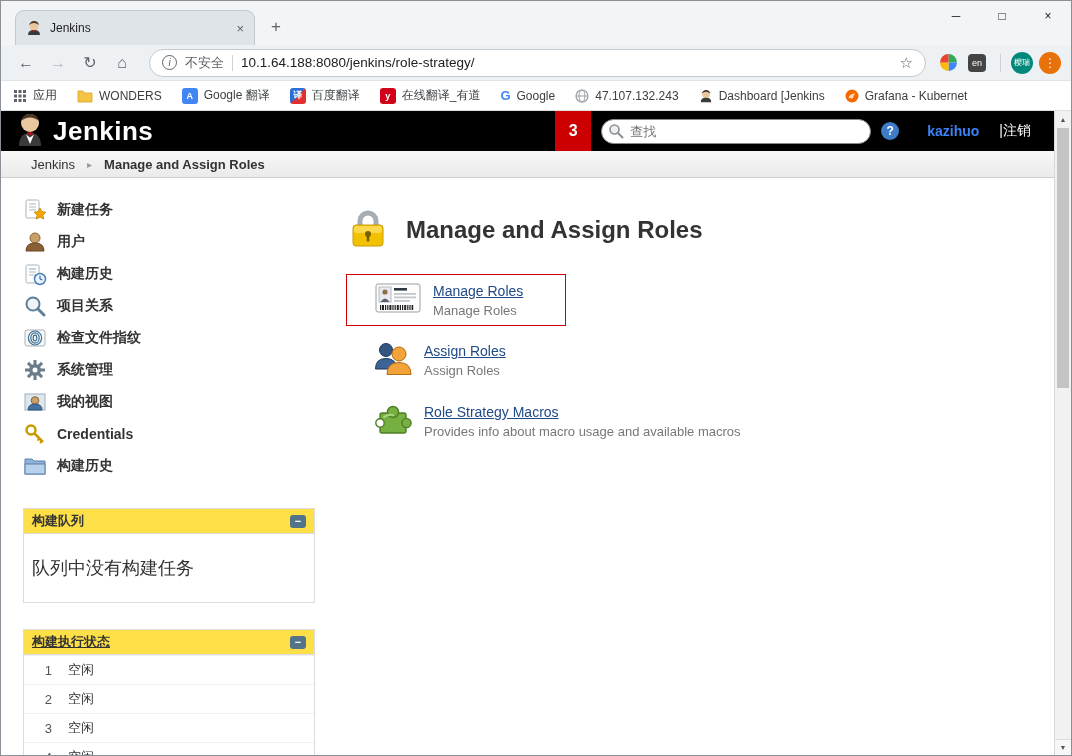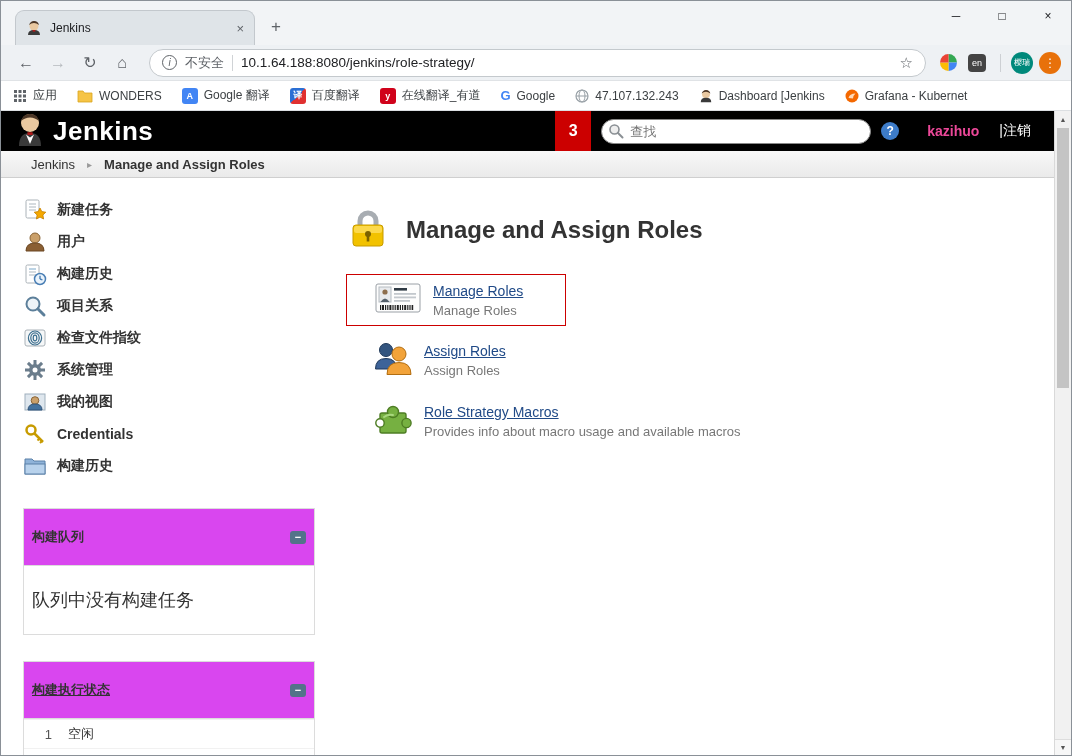--- a/index.html
+++ b/index.html
@@ -47,36 +47,36 @@
   
   .jk-header { height:40px; background:#000; display:flex; align-items:center; padding-left:14px; }
   .jk-logo { display:flex; align-items:center; gap:8px; }
   .jk-title { color:#fff; font-size:26px; font-weight:bold; letter-spacing:0.5px; }
   .jk-right { margin-left:auto; display:flex; align-items:center; height:100%; }
   .jk-badge { width:36px; height:100%; background:#cc0000; color:#fff; font-size:16px; font-weight:bold; display:flex; align-items:center; justify-content:center; }
   .jk-search-wrap { position:relative; margin:0 10px 0 10px; }
   .jk-search { width:270px; height:25px; border:1px solid #888; border-radius:13px; background:#fff; padding:0 10px 0 28px; font-size:13px; font-family:"Liberation Sans",sans-serif; outline:none; color:#333; }
   .jk-search-icon { position:absolute; left:7px; top:4px; }
   .jk-help { width:18px; height:18px; border-radius:50%; background:#3d7cc9; color:#fff; font-size:12px; font-weight:bold; display:flex; align-items:center; justify-content:center; margin-right:28px; }
-  .jk-user { color:#ec4899; font-size:14px; font-weight:bold; margin-right:20px; }
+  .jk-user { color:#3b82f6; font-size:14px; font-weight:bold; margin-right:20px; }
   .jk-logout { color:#fff; font-size:14px; font-weight:normal; margin-right:40px; text-decoration:none; }
 
   
   .breadcrumb { height:27px; background:linear-gradient(#f8f8f8,#eaeaea); border-bottom:1px solid #cfcfcf; display:flex; align-items:center; padding-left:30px; font-size:13px; color:#333; }
   .bc-sep { color:#999; font-size:10px; margin:0 12px; }
   .bc-current { font-weight:bold; }
 
   
   .content { display:flex; height:615px; }
   .sidebar { width:325px; padding:16px 0 0 22px; }
   .task-row { height:32px; display:flex; align-items:center; gap:10px; font-size:14px; color:#333; text-decoration:none;font-weight:bold; }
   .i24 { width:24px; height:24px; display:block; }
 
   .pane { width:292px; border:1px solid #dcdcdc; margin-top:26px; background:#fff; }
-  .pane-header { background:#d946ef; border-bottom:1px solid #dcdcdc; padding:19px 8px; font-size:13px; font-weight:bold; color:#333; display:flex; align-items:center; }
+  .pane-header { background:#fde047; border-bottom:1px solid #dcdcdc; padding:3px 8px; font-size:13px; font-weight:bold; color:#333; display:flex; align-items:center; }
   .pane-title-link { text-decoration:underline; color:#333; }
   .collapse-btn { margin-left:auto; width:16px; height:13px; background:#53738a; border-radius:3px; color:#fff; font-size:11px; line-height:11px; display:flex; align-items:center; justify-content:center; }
   .pane-row { padding:22px 8px; font-size:18px; color:#333; }
   .exec-row { display:flex; align-items:center; padding:5px 8px; font-size:13px; color:#333; border-top:1px solid #f1f1f1; }
   .exec-row:first-child { border-top:none; }
   .exec-num { width:20px; text-align:right; color:#555; }
   .exec-status { margin-left:16px; }
 
   .main { flex:1; padding:28px 0 0 20px; }
   .title-row { display:flex; align-items:center; gap:16px; margin-bottom:20px; }

